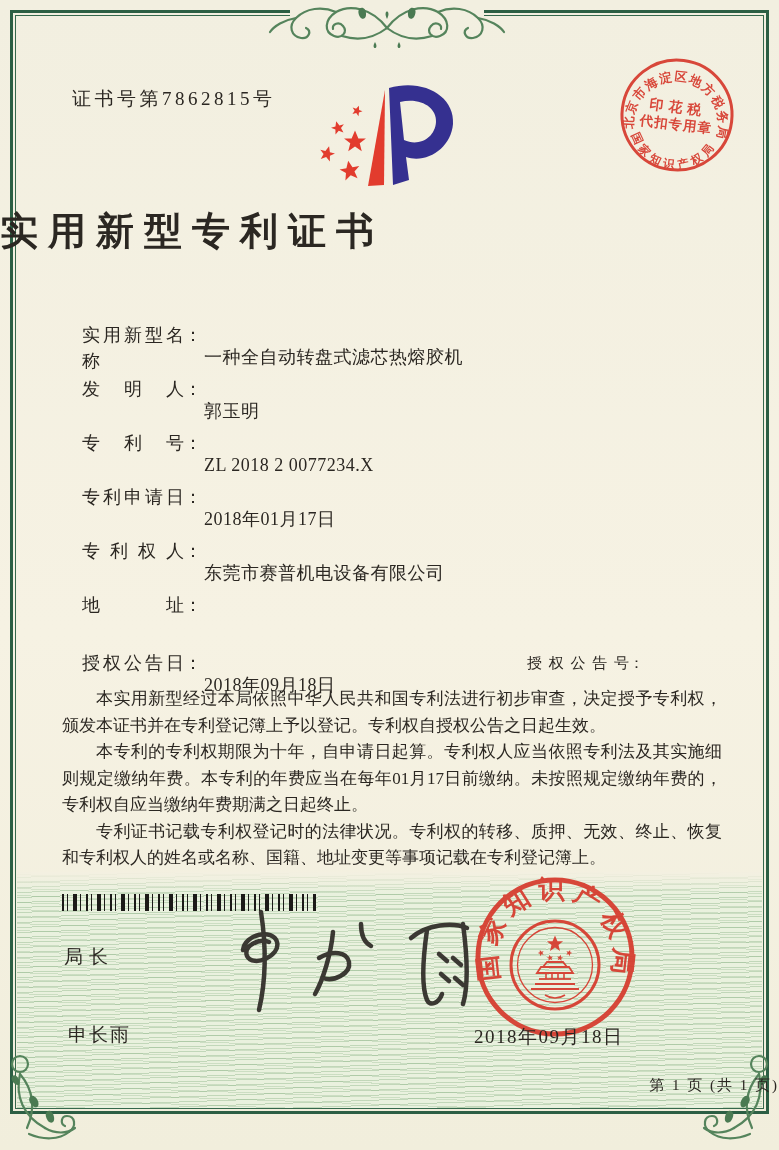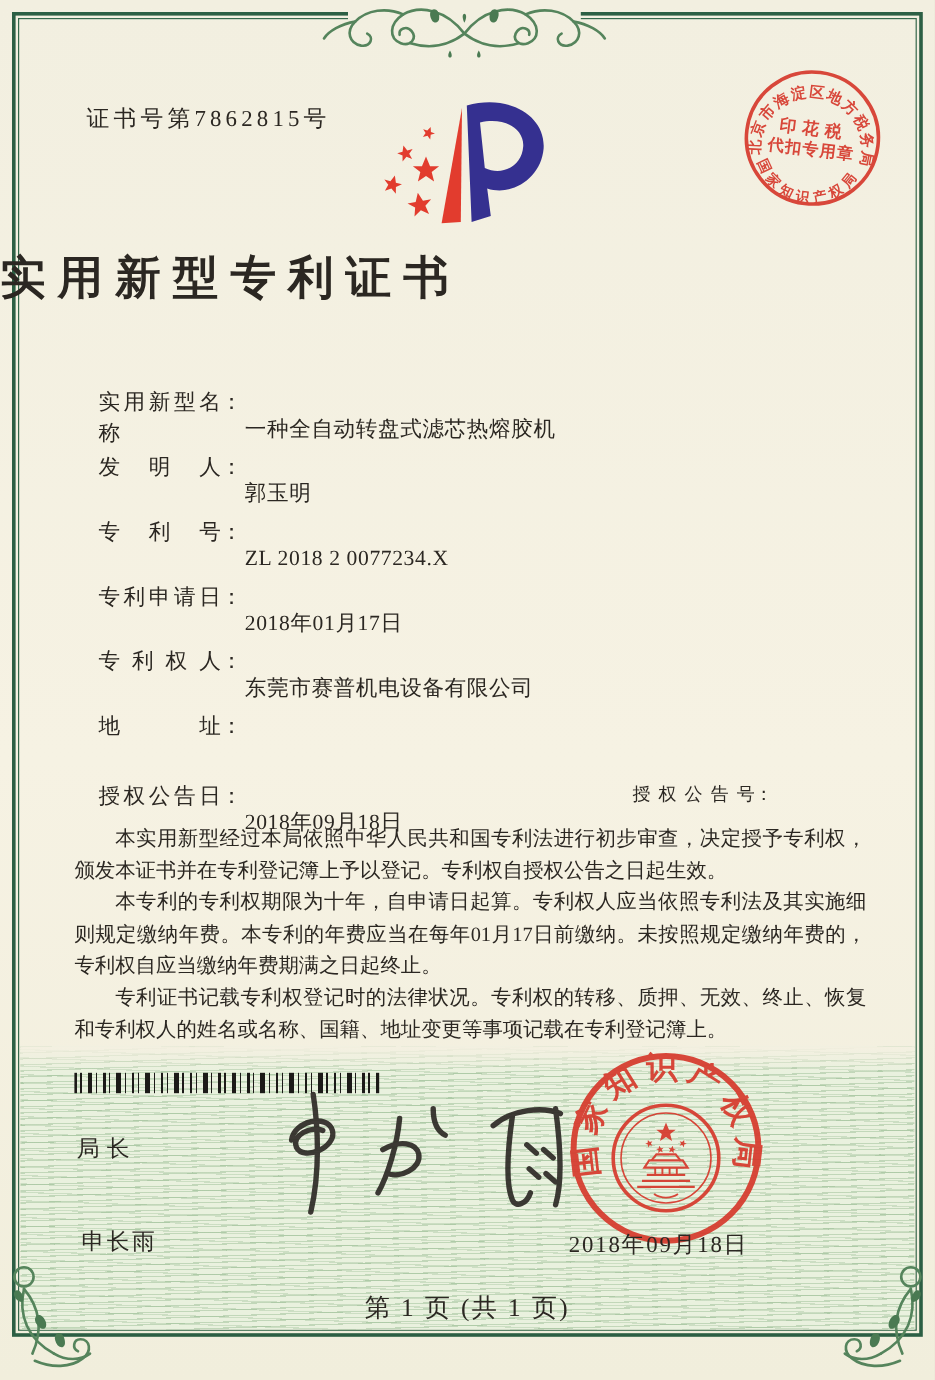--- a/index.html
+++ b/index.html
@@ -41,21 +41,21 @@
     background-image:repeating-linear-gradient(90deg,
       #1c1a18 0 2px, rgba(0,0,0,0) 2px 5px,
       #1c1a18 5px 6px, rgba(0,0,0,0) 6px 11px,
       #1c1a18 11px 15px, rgba(0,0,0,0) 15px 18px,
       #1c1a18 18px 19px, rgba(0,0,0,0) 19px 24px); }
   .sig-title { position:absolute; left:64px; top:944px; font-size:19px; letter-spacing:6px; }
   .sig-name  { position:absolute; left:68px; top:982px; font-size:19px; letter-spacing:2px;margin-top:40px; }
   .signature { position:absolute; left:215px; top:898px; }
   .seal-office { position:absolute; left:471px; top:873px; opacity:.92; }
   .seal-date { position:absolute; left:474px; top:1024px; font-size:19px; letter-spacing:1.5px; }
-  .footer-page { position:absolute; left:0; right:0; top:1076px; text-align:center; font-size:21px; letter-spacing:2px; }
+  .footer-page { position:absolute; left:0; right:0; top:1076px; text-align:right; font-size:15px; letter-spacing:2px; }
   .orn-top { position:absolute; left:262px; top:2px; }
   .orn-bl { position:absolute; left:3px; top:1048px; }
   .orn-br { position:absolute; right:3px; top:1048px; transform:scaleX(-1); }
   svg text { font-family:"Liberation Serif","DejaVu Serif",serif; }
 </style>
 </head>
 <body>
 
 <div class="page">
 

